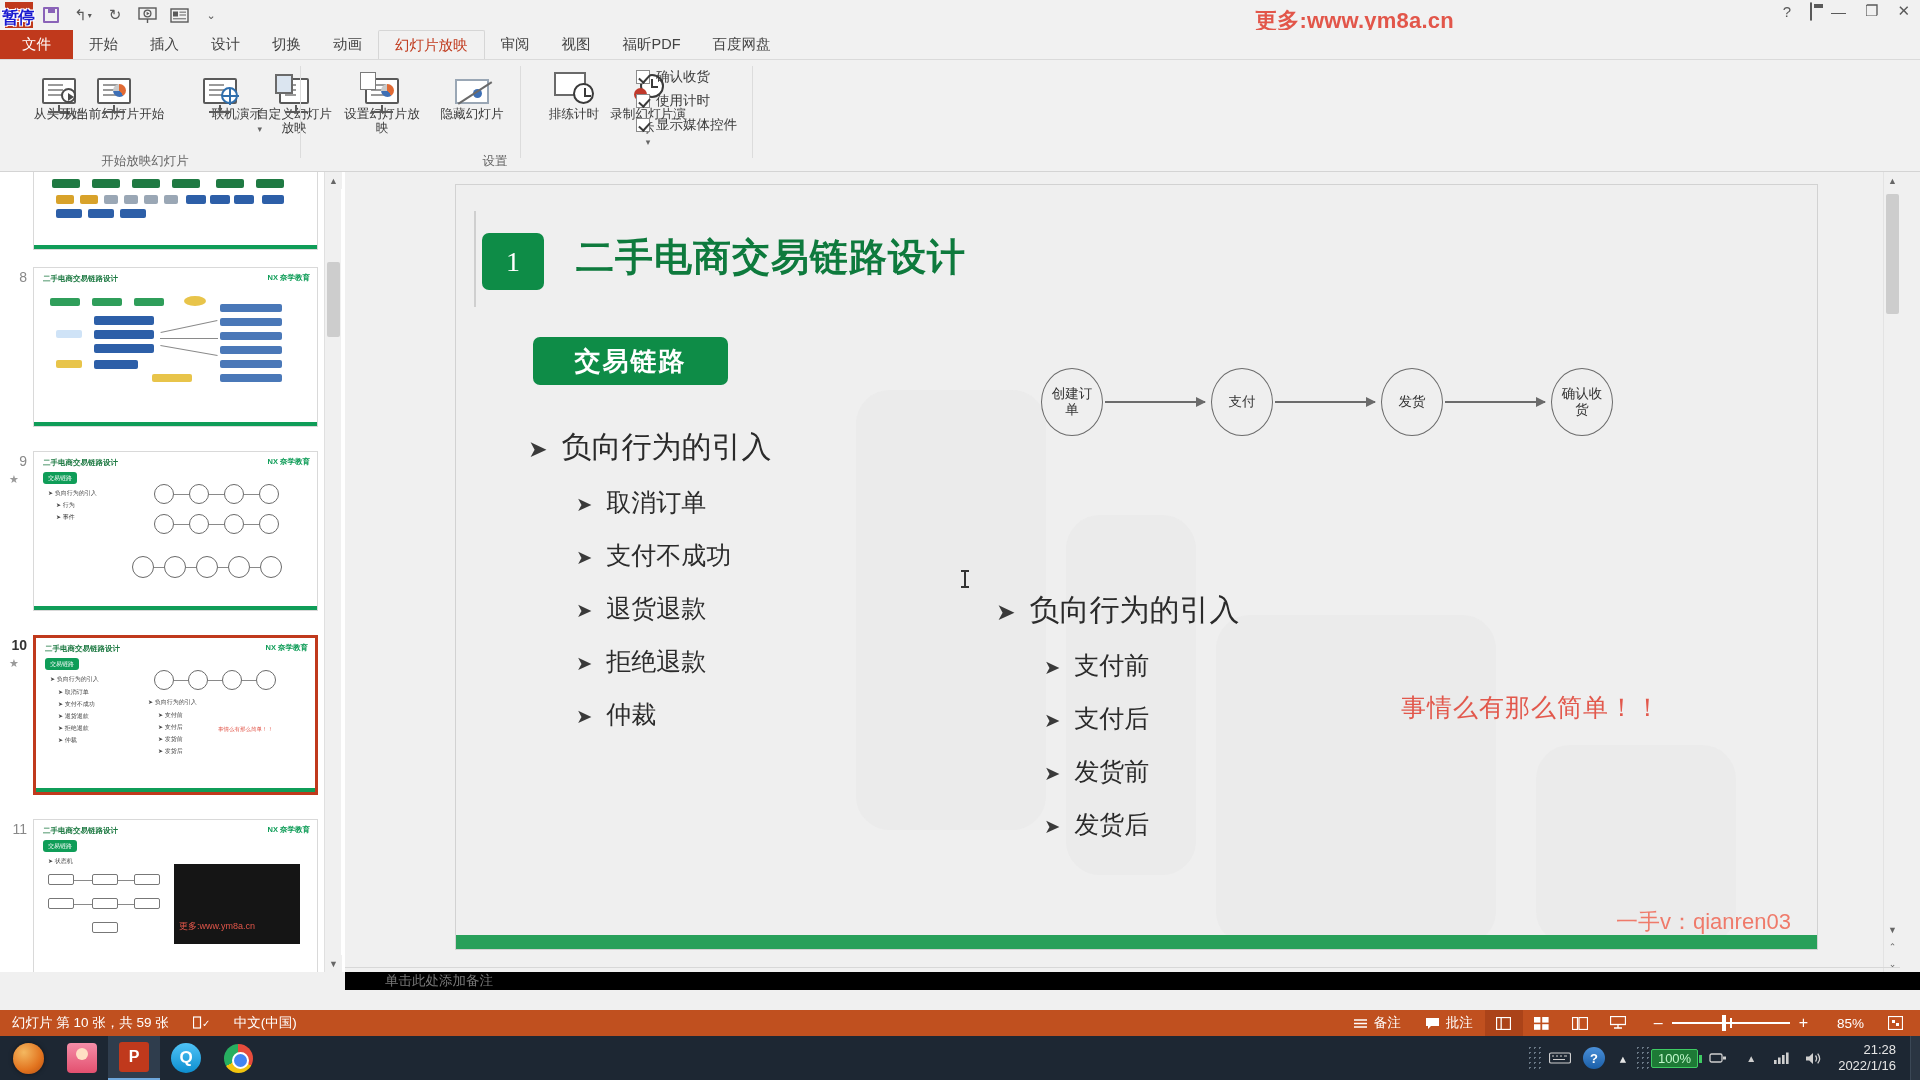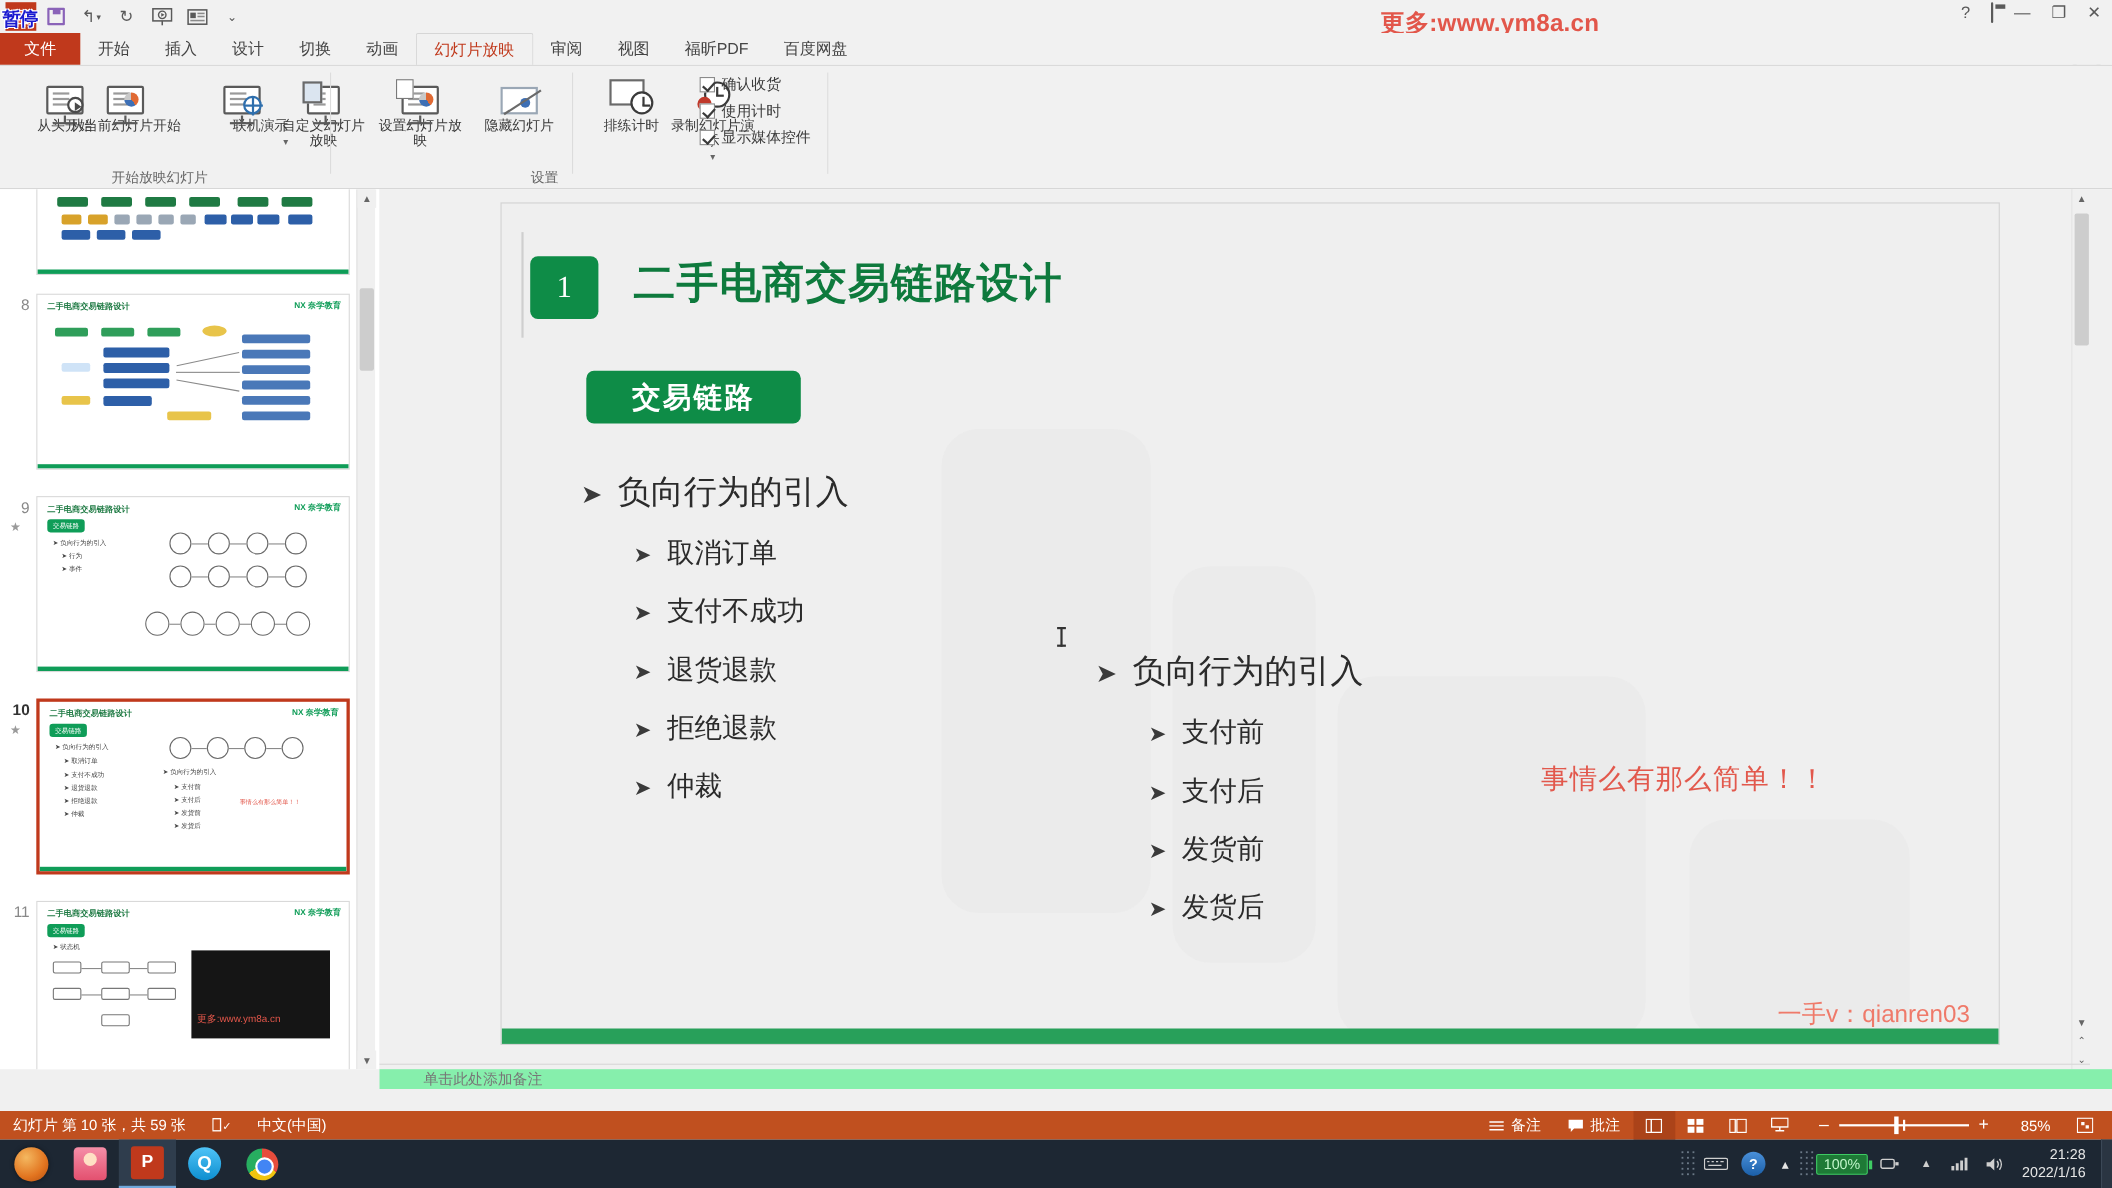--- a/index.html
+++ b/index.html
@@ -228,21 +228,21 @@
 
   .stage-scroll{
     position:absolute; right:0; top:0; width:17px; height:800px; background:#f0f0f0; border-left:1px solid #e3e3e3;
   }
   .stage-scroll .arr{width:17px;height:17px;display:flex;align-items:center;justify-content:center;color:#666;font-size:9px;}
   .stage-scroll .bar{ position:absolute; left:2px; top:22px; width:13px; height:120px; background:#cdcdcd; border-radius:2px;}
 
   
   .notes{
     position:absolute; left:345px; top:800px; width:1575px; height:18px;
-    background:#86efac; font-size:13.5px; color:#777; padding-left:40px;
+    background:#000000; font-size:13.5px; color:#777; padding-left:40px;
   }
   .notes-sep{ position:absolute; left:345px; top:795px; width:1555px; height:1px; background:#d8d8d8; }
 
   
   .status{
     position:absolute; left:0; top:1010px; width:1920px; height:26px;
     background:#c0501f; color:#fff; display:flex; align-items:center; font-size:13.5px;
   }
   .status .seg{ padding:0 12px; display:flex; align-items:center; gap:6px; height:26px; }
   .status .right{ position:absolute; right:0; display:flex; align-items:center; height:26px; }
@@ -644,20 +644,29 @@
         <div class="bl lvl2">
           <span class="mk">➤</span>
           <span>拒绝退款</span>
         </div>
         <div class="bl lvl2">
           <span class="mk">➤</span>
           <span>仲裁</span>
         </div>
       </div>
 
+      <div class="flow">
+        <div class="ell" style="left:0;top:0;">创建订单</div>
+        <div class="arrw" style="left:64px;width:100px;"></div>
+        <div class="ell" style="left:170px;top:0;">支付</div>
+        <div class="arrw" style="left:234px;width:100px;"></div>
+        <div class="ell" style="left:340px;top:0;">发货</div>
+        <div class="arrw" style="left:404px;width:100px;"></div>
+        <div class="ell" style="left:510px;top:0;">确认收货</div>
+      </div>
 
       <div class="bullets" style="left:540px;top:405px;">
         <div class="bl lvl1">
           <span class="mk">➤</span>
           <span>负向行为的引入</span>
         </div>
         <div class="bl lvl2">
           <span class="mk">➤</span>
           <span>支付前</span>
         </div>

